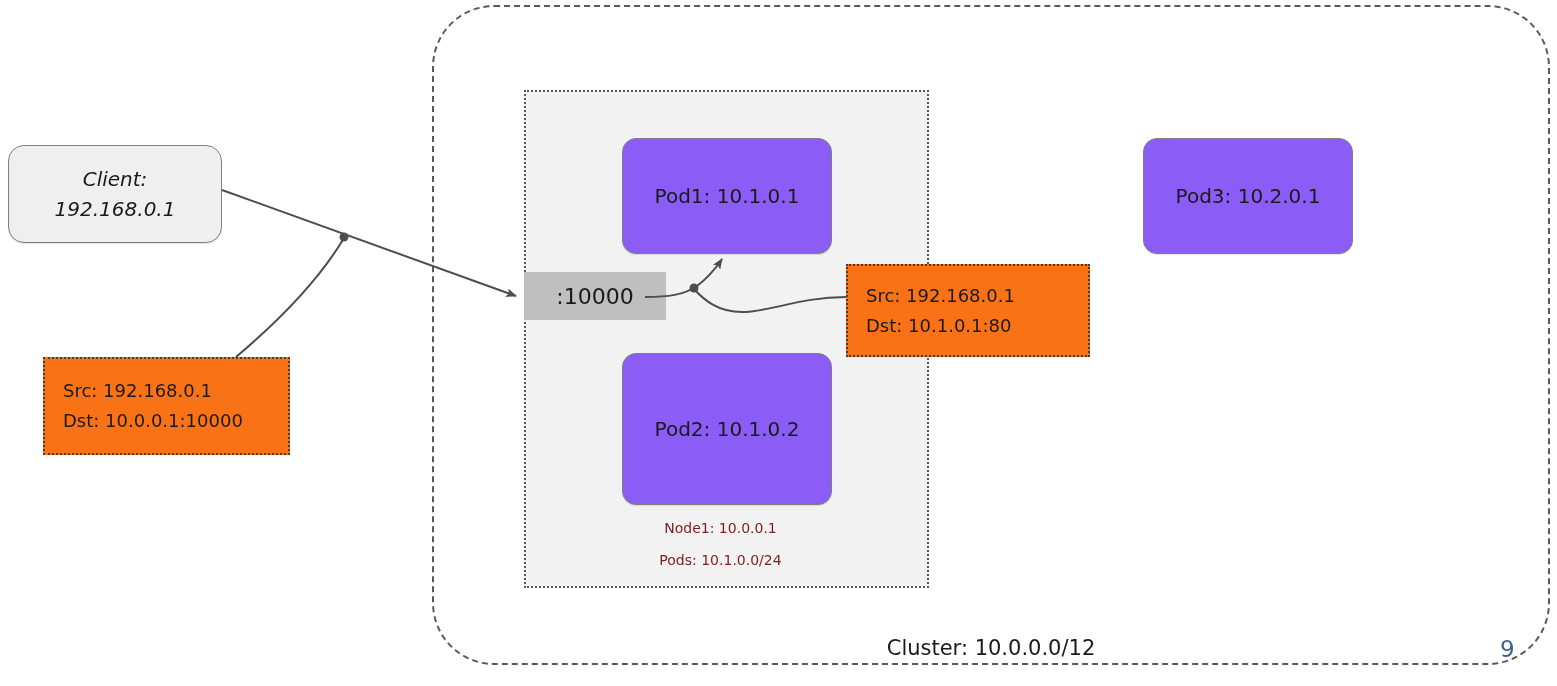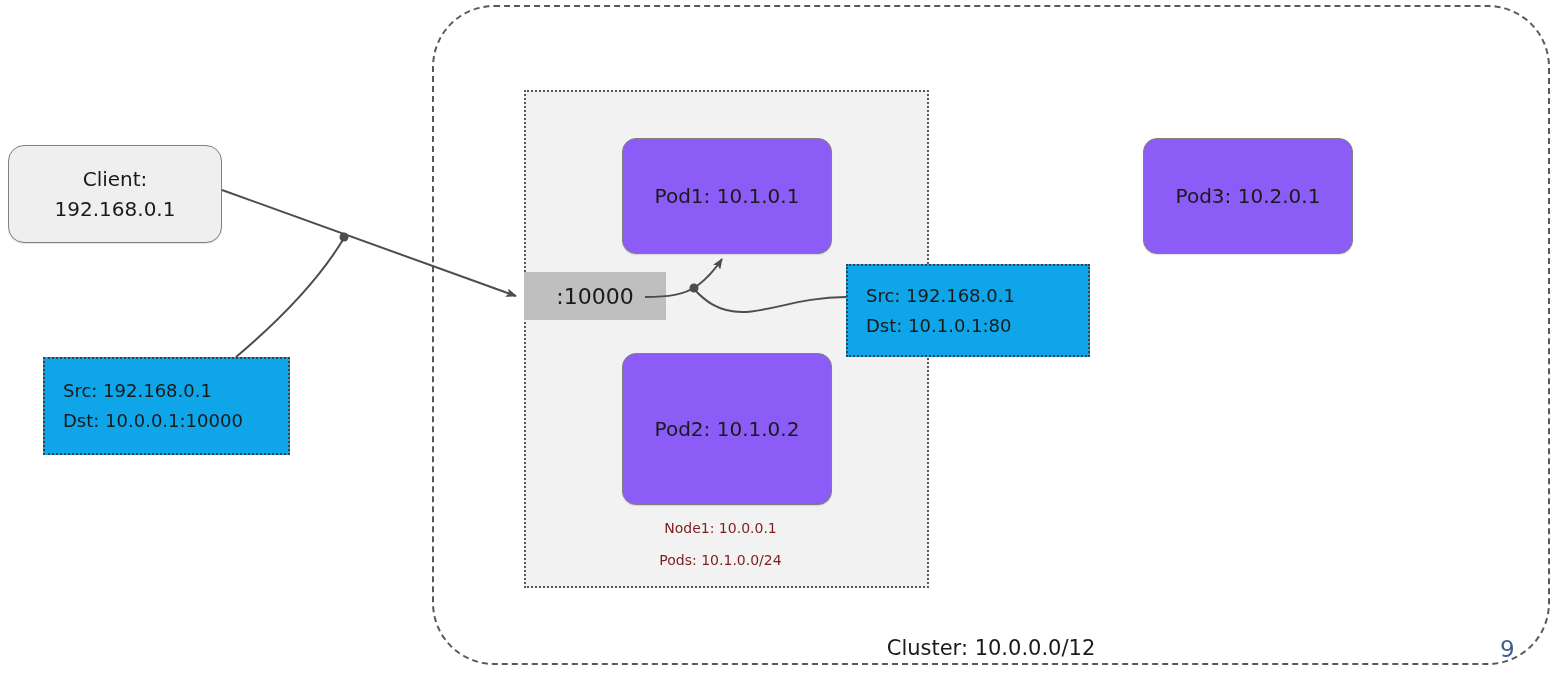--- a/index.html
+++ b/index.html
@@ -76,37 +76,37 @@
     background:#EFEFEF;
     display:flex;
     flex-direction:column;
     align-items:center;
     justify-content:center;
     font-size:20px;
     line-height:30px;
     color:#1a1a1a;
     box-shadow:0 1px 1px rgba(0,0,0,0.10);
   }
-  .client-box span{display:block;text-align:center;}
+  .client-box span{display:block;text-align:center;font-style:italic;}
 
   
   .svc-port{
     left:524px; top:272px; width:142px; height:48px;
     background:#BFBFBF;
     display:flex;
     align-items:center;
     justify-content:center;
     font-size:22px;
     color:#1a1a1a;
   }
 
   
   .callout{
     border:2px dotted #3f3f3f;
-    background:#0ea5e9;
+    background:#f97316;
     padding:0 0 0 18px;
     display:flex;
     flex-direction:column;
     justify-content:center;
     font-size:18px;
     line-height:30px;
     color:#1a1a1a;
   }
   #callout-left{ left:43px; top:357px; width:247px; height:98px; }
   #callout-right{ left:846px; top:264px; width:244px; height:93px; }

